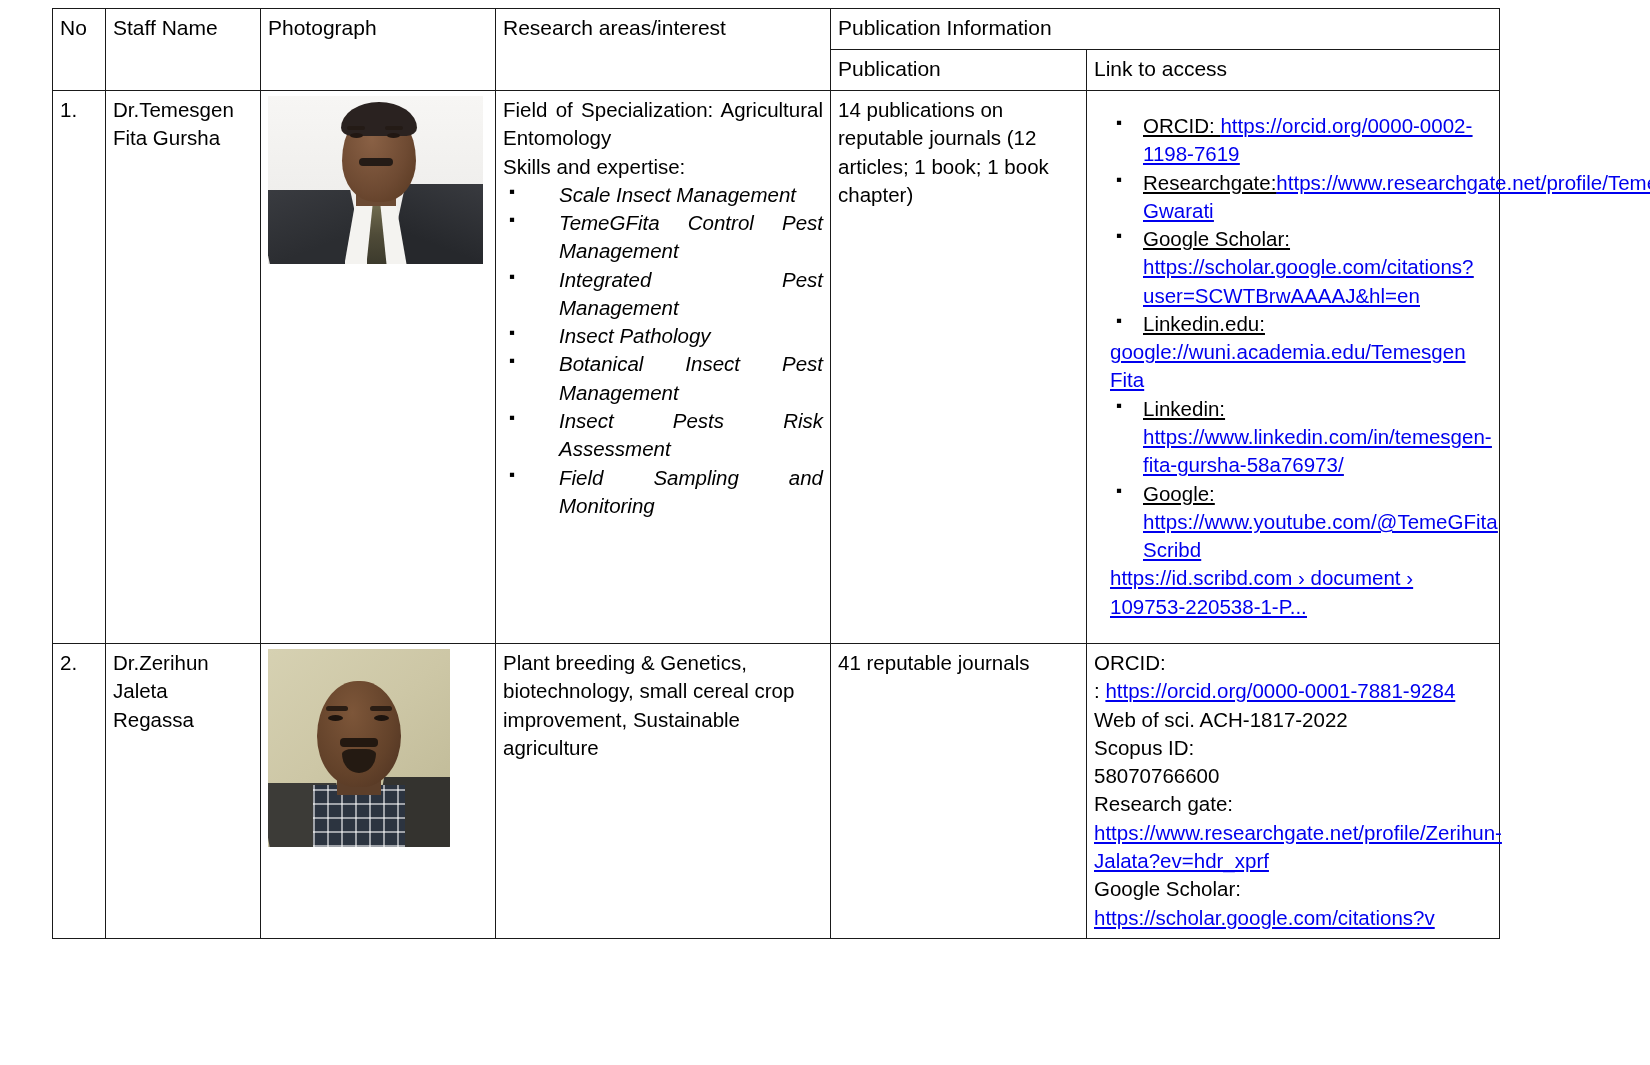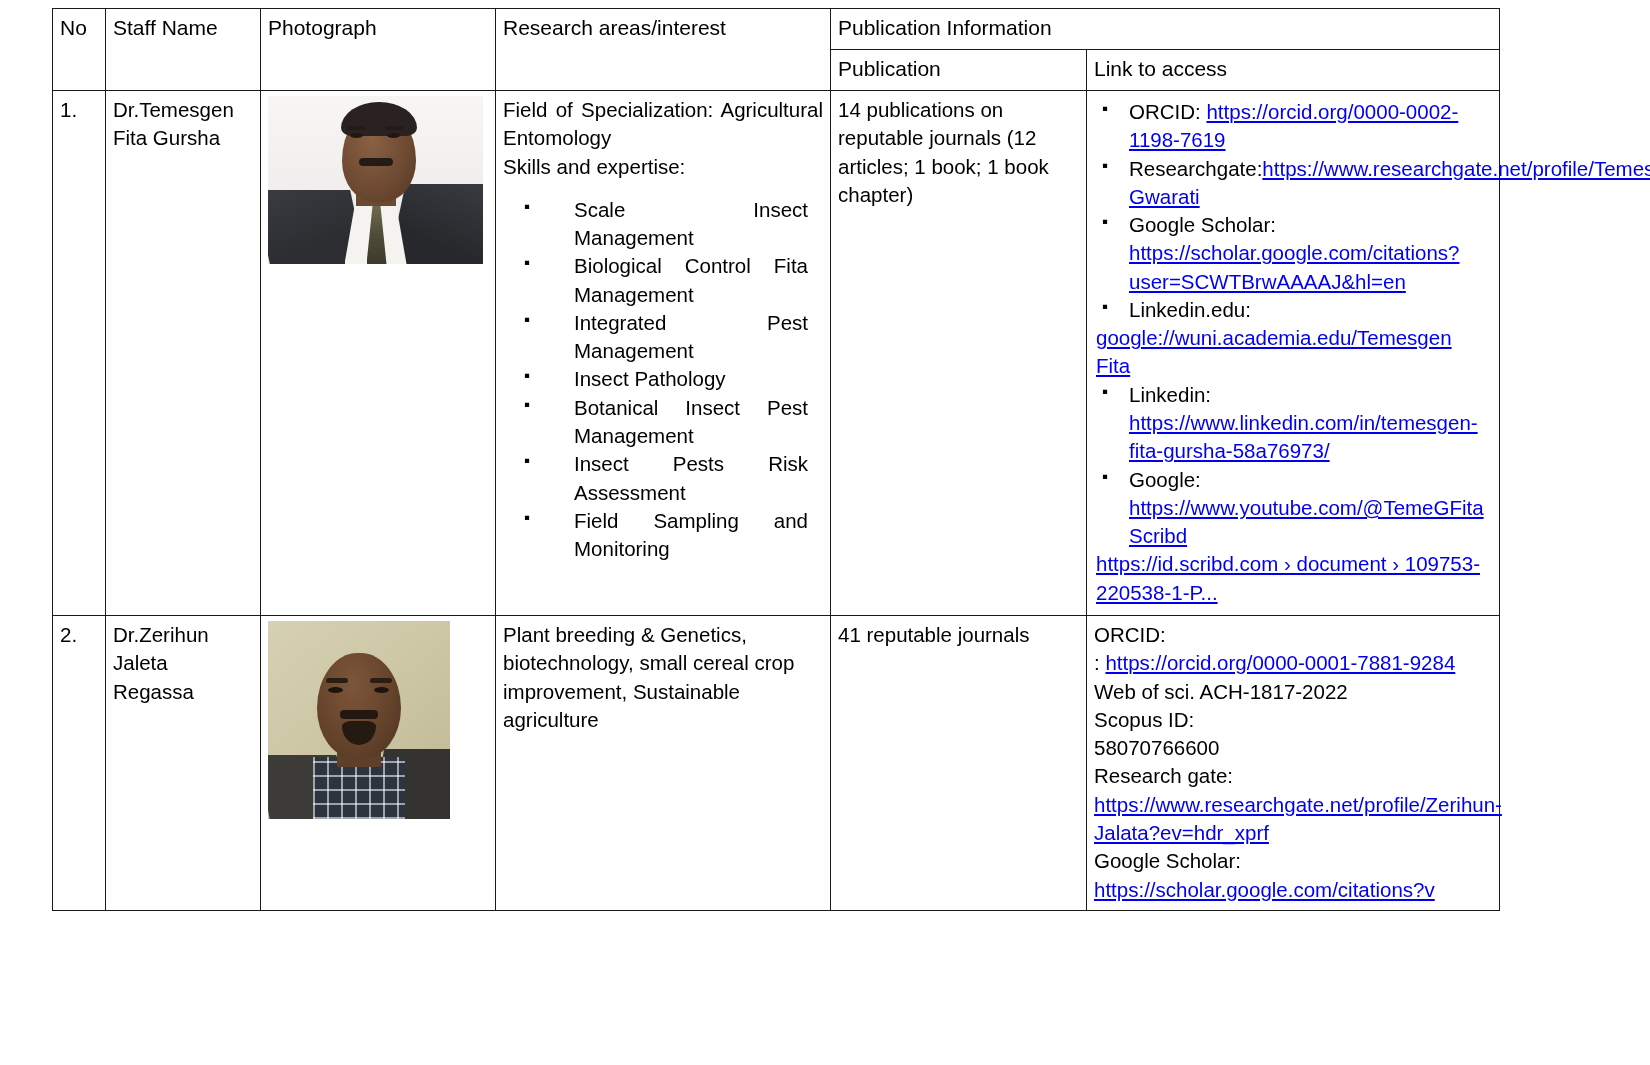--- a/index.html
+++ b/index.html
@@ -50,41 +50,43 @@
     font-size: 21px;
   }
   .hdr-tall { height: 80px; }
 
   .justify { text-align: justify; text-align-last: left; }
   .bold { font-weight: normal; }
 
   
   ul.sqlist {
     list-style: none;
-    margin: 15px;
+    margin: 0;
     padding: 0;
+    font-style: italic;
   }
   ul.sqlist > li {
     position: relative;
     padding-left: 56px;
     margin: 0;
     text-align: justify;
     text-align-last: left;
   }
   ul.sqlist > li::before {
     content: "\25AA";
     position: absolute;
     left: 6px;
     top: -1px;
     font-size: 17px;
   }
   ul.linklist {
     list-style: none;
-    margin: 2px;
+    margin: 16px;
     padding: 0;
+    text-decoration: underline;
   }
   ul.linklist > li {
     position: relative;
     padding-left: 33px;
     margin: 0;
   }
   ul.linklist > li::before {
     content: "\25AA";
     position: absolute;
     left: 6px;
@@ -264,21 +266,21 @@
             <div class="p1-eye l"></div>
             <div class="p1-eye r"></div>
             <div class="p1-mous"></div>
           </div>
         </td>
         <td class="justify">
           <div class="justify"><span class="bold">Field of Specialization</span><span class="bold">:</span> <span>Agricultural Entomology</span></div>
           <div class="bold">Skills and expertise:</div>
           <ul class="sqlist">
             <li>Scale Insect Management</li>
-            <li>Biological Control Fita Management</li>
+            <li>TemeGFita Control Pest Management</li>
             <li>Integrated Pest Management</li>
             <li>Insect Pathology</li>
             <li>Botanical Insect Pest Management</li>
             <li>Insect Pests Risk Assessment</li>
             <li>Field Sampling and Monitoring</li>
           </ul>
         </td>
         <td class="justify">14 publications on reputable journals (12 articles; 1 book; 1 book chapter)</td>
         <td>
           <ul class="linklist">

